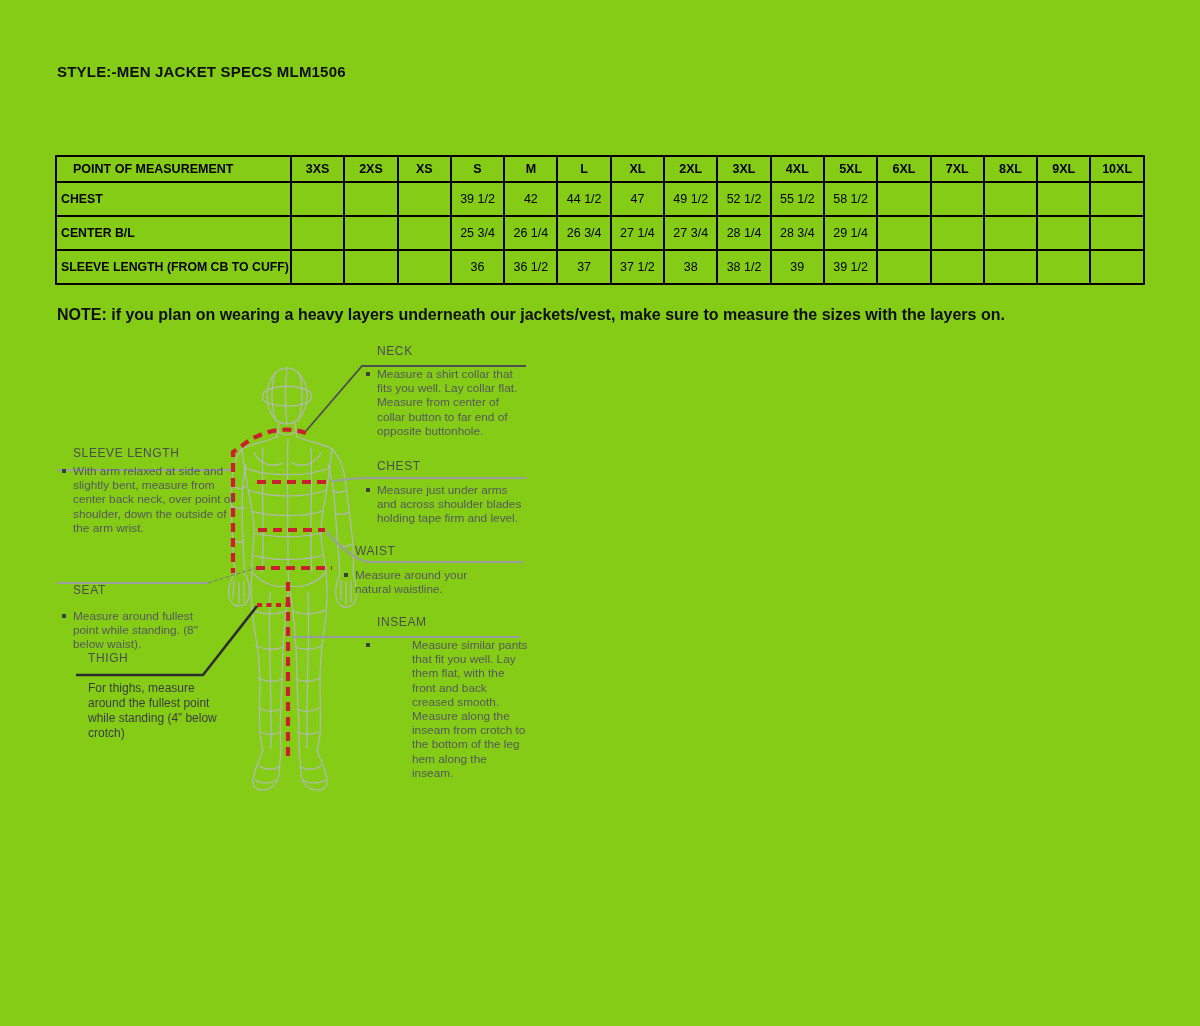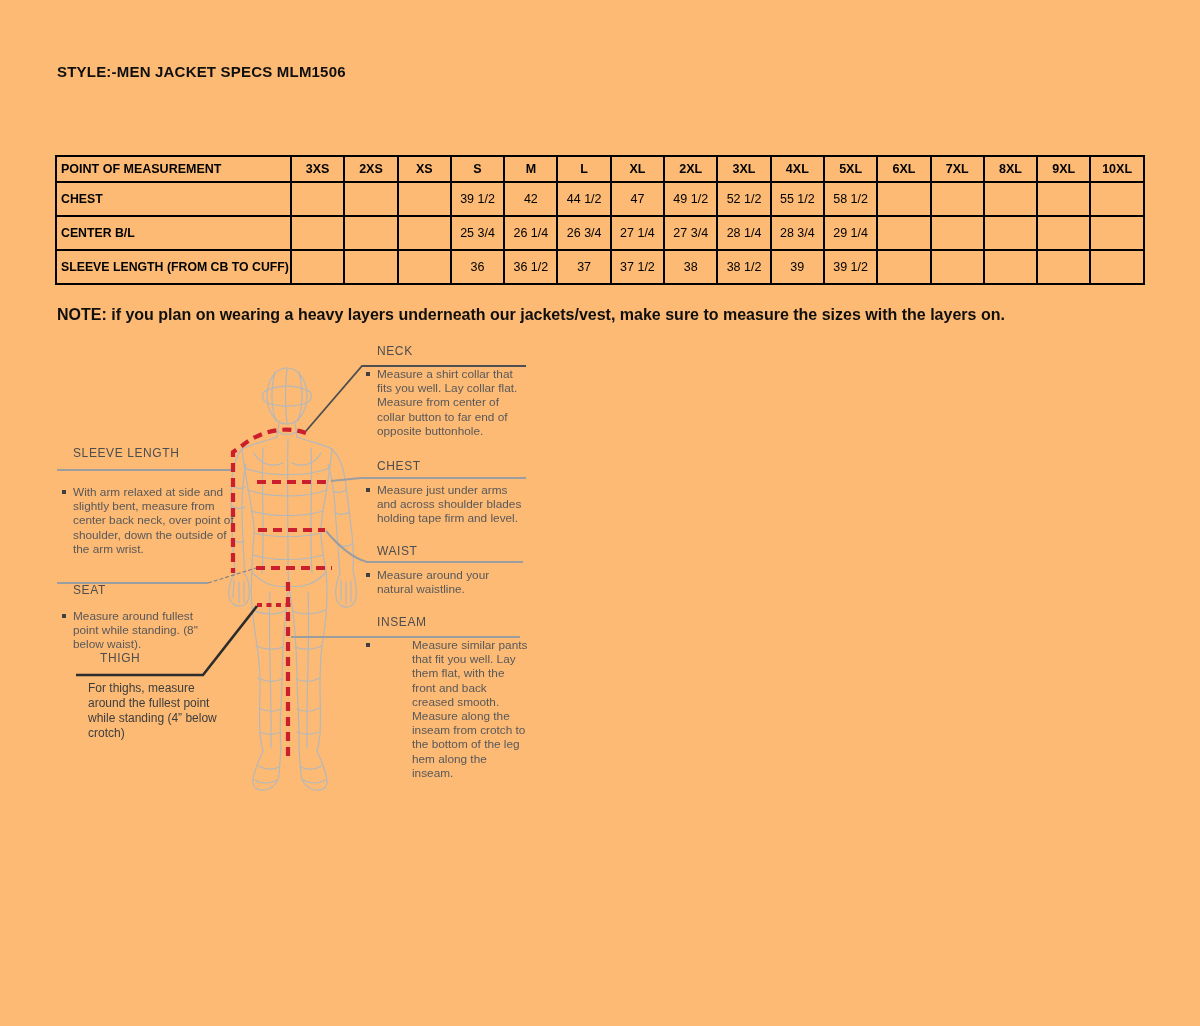--- a/index.html
+++ b/index.html
@@ -1,28 +1,28 @@
 <!DOCTYPE html>
 <html style="--measure-line: #cc1f2d; --figure-outline: #b4b8bb;"><head>
 <meta charset="utf-8">
 <style>
   html,body{margin:0;padding:0;background:#fff;}
   body{width:1200px;height:1026px;position:relative;font-family:"Liberation Sans",sans-serif;}
-  .canvas{position:absolute;inset:0;background:#fdba74;overflow:hidden;}
+  .canvas{position:absolute;inset:0;background:#84cc16;overflow:hidden;}
 
   .page-title{position:absolute;left:57px;top:63px;margin:0;font-size:15px;font-weight:700;color:#0f0f0f;letter-spacing:.2px;}
 
   .size-table{position:absolute;left:55px;top:155px;width:1088px;border-collapse:collapse;table-layout:fixed;}
   .size-table col{width:53.3px;}
   .size-table col.col-label{width:235px;}
   .size-table th,.size-table td{border:2px solid #000;font-size:12.5px;color:#000;padding:0;text-align:center;white-space:nowrap;overflow:hidden;vertical-align:middle;}
   .size-table thead tr{height:26px;}
   .size-table tbody tr{height:34px;}
   .size-table thead th{font-weight:700;}
-  .size-table thead th:first-child{text-align:left;padding-left:4px;}
+  .size-table thead th:first-child{text-align:left;padding-left:16px;}
   .size-table tbody th{font-weight:700;text-align:left;padding-left:4px;font-size:12.3px;}
   .size-table tbody td{font-weight:400;}
 
   .note{position:absolute;left:57px;top:306px;margin:0;font-size:16px;font-weight:700;color:#0f0f0f;}
 
   .overlay{position:absolute;left:0;top:0;pointer-events:none;}
   .fig{stroke:var(--figure-outline,#b4b8bb);stroke-width:1.2;fill:none;stroke-linecap:round;stroke-linejoin:round;}
   .red-dash{stroke:var(--measure-line,#cc1f2d);stroke-width:4.2;fill:none;stroke-linecap:butt;}
   .conn{stroke:#9b9ea1;stroke-width:2;fill:none;}
   .conn-dark{stroke:#4e4f51;stroke-width:1.8;fill:none;}
@@ -31,31 +31,31 @@
 
   .sec{position:absolute;}
   .sec-title{display:block;margin:0 0 0 11px;font-size:12px;font-weight:400;color:#4c4d4f;letter-spacing:.6px;}
   .sec-body{display:flex;align-items:flex-start;}
   .bullet{width:4px;height:4px;background:#3e3f41;margin-top:5px;flex:0 0 4px;}
   .sec-text{margin:0 0 0 7px;font-size:11.8px;line-height:14.2px;color:#57585a;}
 
   .sec-neck{left:366px;top:344px;width:162px;}
   .sec-neck .sec-body{margin-top:9px;}
   .sec-sleeve{left:62px;top:446px;width:172px;}
-  .sec-sleeve .sec-body{margin-top:25px;}
+  .sec-sleeve .sec-body{margin-top:4px;}
   .sec-chest{left:366px;top:459px;width:162px;}
   .sec-chest .sec-body{margin-top:10px;}
-  .sec-waist{left:366px;top:544px;width:162px;}
+  .sec-waist{left:344px;top:544px;width:162px;}
   .sec-waist .sec-body{margin-top:10px;}
   .sec-seat{left:62px;top:583px;width:158px;}
   .sec-seat .sec-body{margin-top:12px;}
   .sec-inseam{left:366px;top:615px;width:164px;}
   .sec-inseam .sec-body{margin-top:9px;gap:35px;}
   .sec-thigh{left:76px;top:651px;width:158px;}
-  .sec-thigh .sec-title{margin-left:24px;}
+  .sec-thigh .sec-title{margin-left:12px;}
   .sec-thigh .sec-body{margin-top:16px;}
   .sec-thigh .sec-text{margin-left:12px;font-size:12px;line-height:15px;color:#3c3d3f;}
 </style>
 </head>
 <body>
 
 <div class="canvas">
 
   <h1 class="page-title">STYLE:-MEN JACKET SPECS MLM1506</h1>
 

